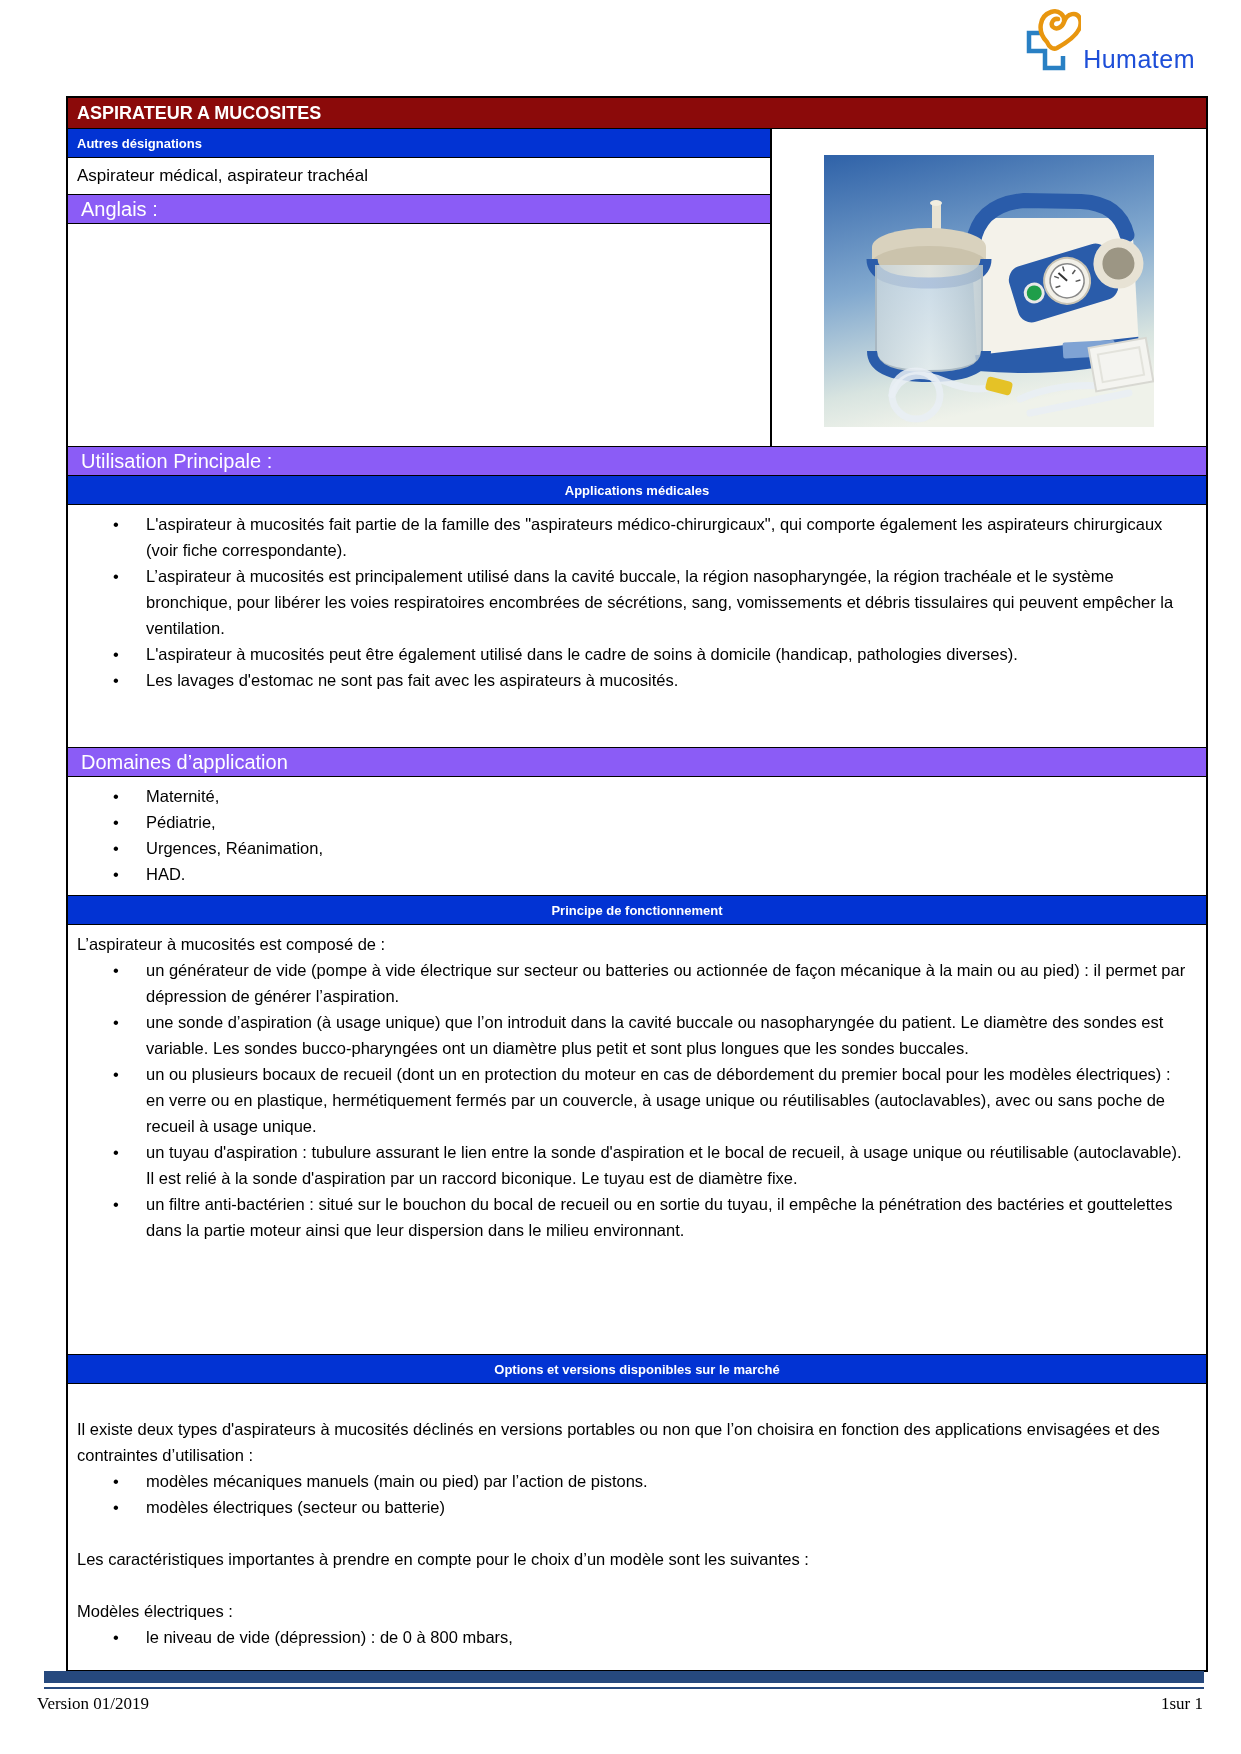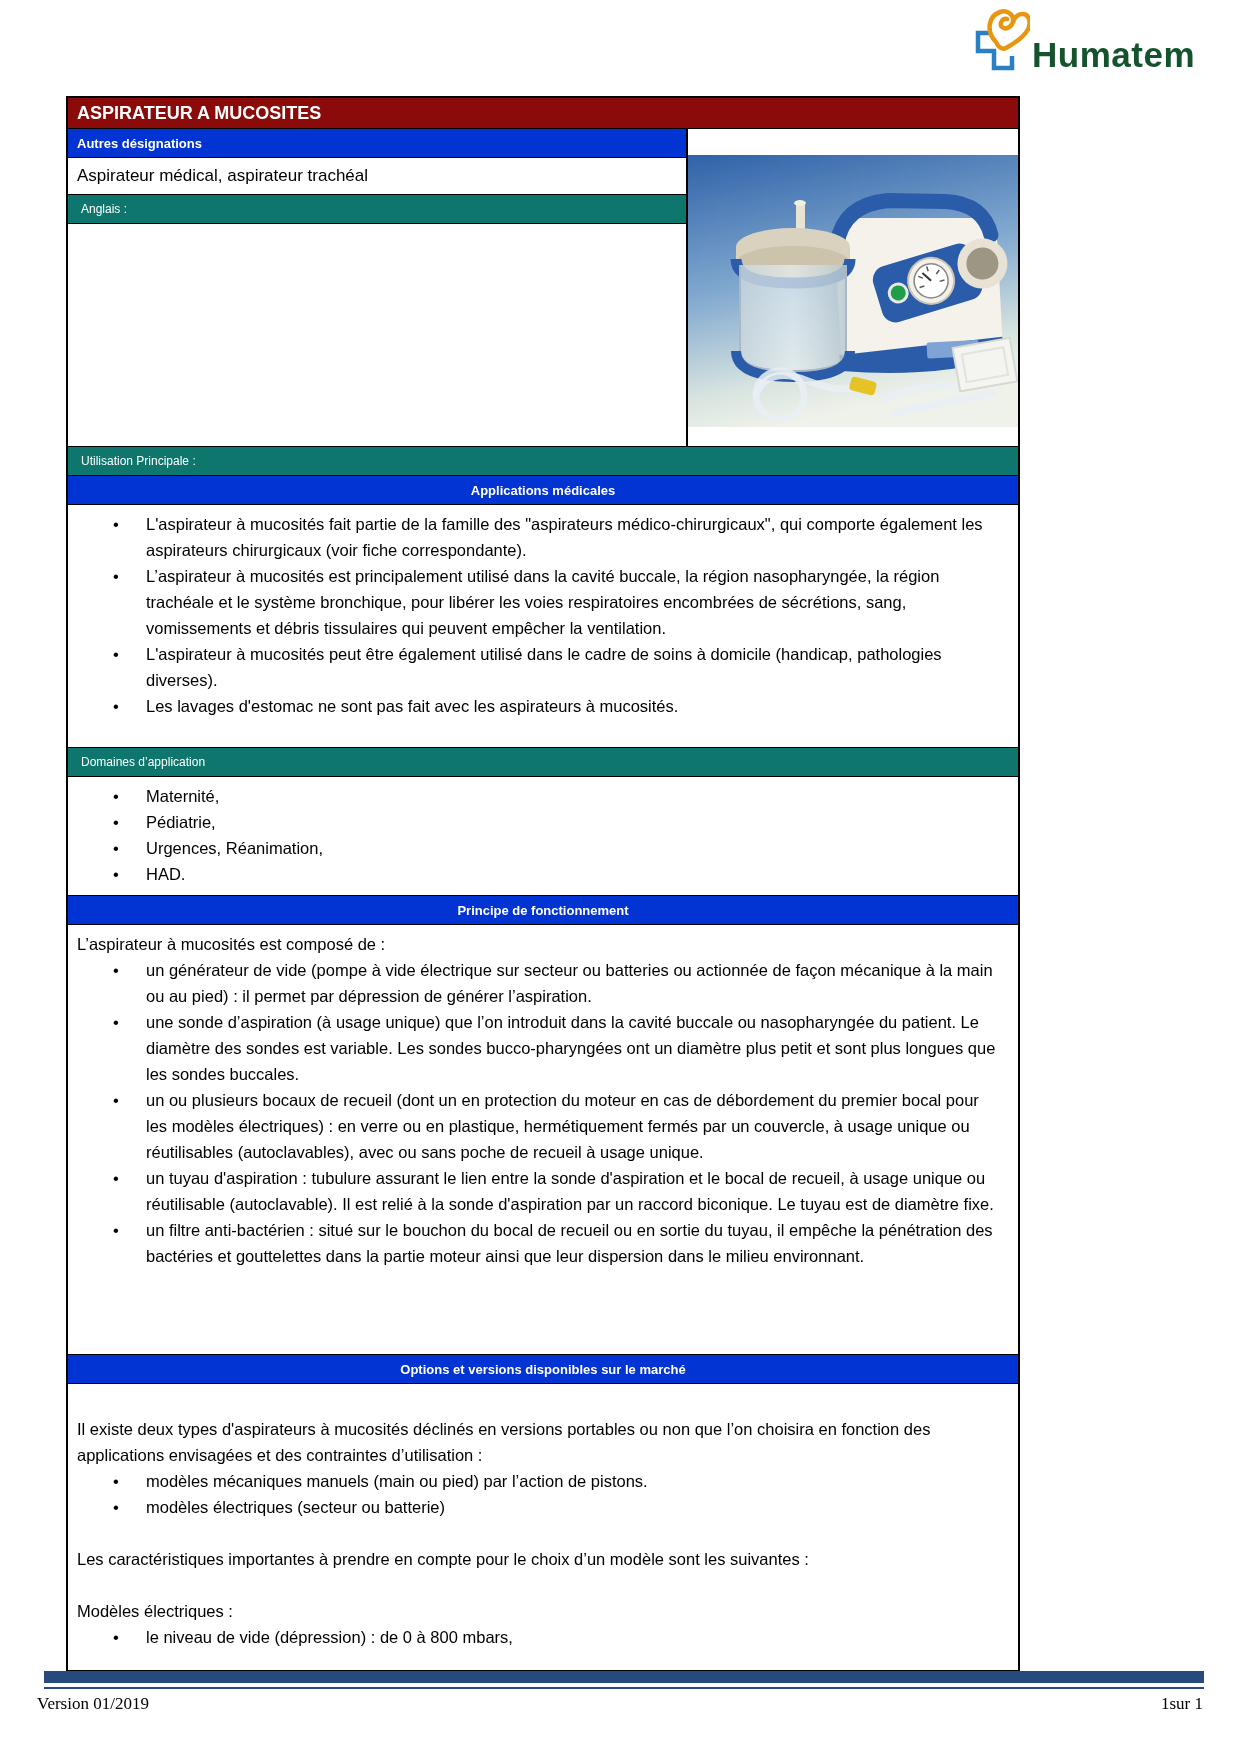--- a/index.html
+++ b/index.html
@@ -1,28 +1,28 @@
 <!DOCTYPE html>
 <html><head>
 <meta charset="utf-8">
 <style>
   html,body{margin:0;padding:0;background:#ffffff;}
   body{width:1241px;height:1754px;font-family:"Liberation Sans",sans-serif;color:#000;}
   .page{position:relative;width:1241px;height:1754px;background:#fff;overflow:hidden;}
 
   
   .logo{position:absolute;top:8px;right:46px;display:flex;align-items:flex-end;}
-  .logo-text{font-size:35px;font-weight:700;color:#14532d;letter-spacing:.5px;line-height:1;margin-left:2px;margin-bottom:2px;}
-
-  
-  .doc{position:absolute;left:66px;top:96px;width:954px;border:2px solid #000;box-sizing:border-box;background:#fff;}
+  .logo-text{font-size:25px;font-weight:400;color:#1d4ed8;letter-spacing:.5px;line-height:1;margin-left:2px;margin-bottom:2px;}
+
+  
+  .doc{position:absolute;left:66px;top:96px;width:1142px;border:2px solid #000;box-sizing:border-box;background:#fff;}
   .bar{box-sizing:border-box;color:#fff;padding:4px 9px 3px 9px;border-bottom:1px solid #000;}
   .bar-red{background:#8B0A0A;font-weight:bold;font-size:18px;line-height:23px;}
   .bar-blue{background:#0233D3;font-weight:bold;font-size:13px;line-height:21px;}
-  .bar-purple{background:#0f766e;font-size:12px;line-height:21px;font-weight:normal;padding-left:13px;}
+  .bar-purple{background:#8b5cf6;font-size:20px;line-height:21px;font-weight:normal;padding-left:13px;}
   .center{text-align:center;}
   .cell{box-sizing:border-box;background:#fff;border-bottom:1px solid #000;font-size:16.5px;line-height:26px;padding:6px 16px 8px 9px;}
   .cell:last-child{border-bottom:none;padding-left:9px;}
 
   
   .top-info{display:flex;height:317px;border-bottom:1px solid #000;}
   .ti-left{width:704px;box-sizing:border-box;border-right:2px solid #000;display:flex;flex-direction:column;}
   .ti-left .bar{border-bottom:1px solid #000;}
   .row-plain{box-sizing:border-box;font-size:17px;line-height:24px;padding:6px 9px;border-bottom:1px solid #000;background:#fff;}
   .row-grow{flex:1;border-bottom:none;}

